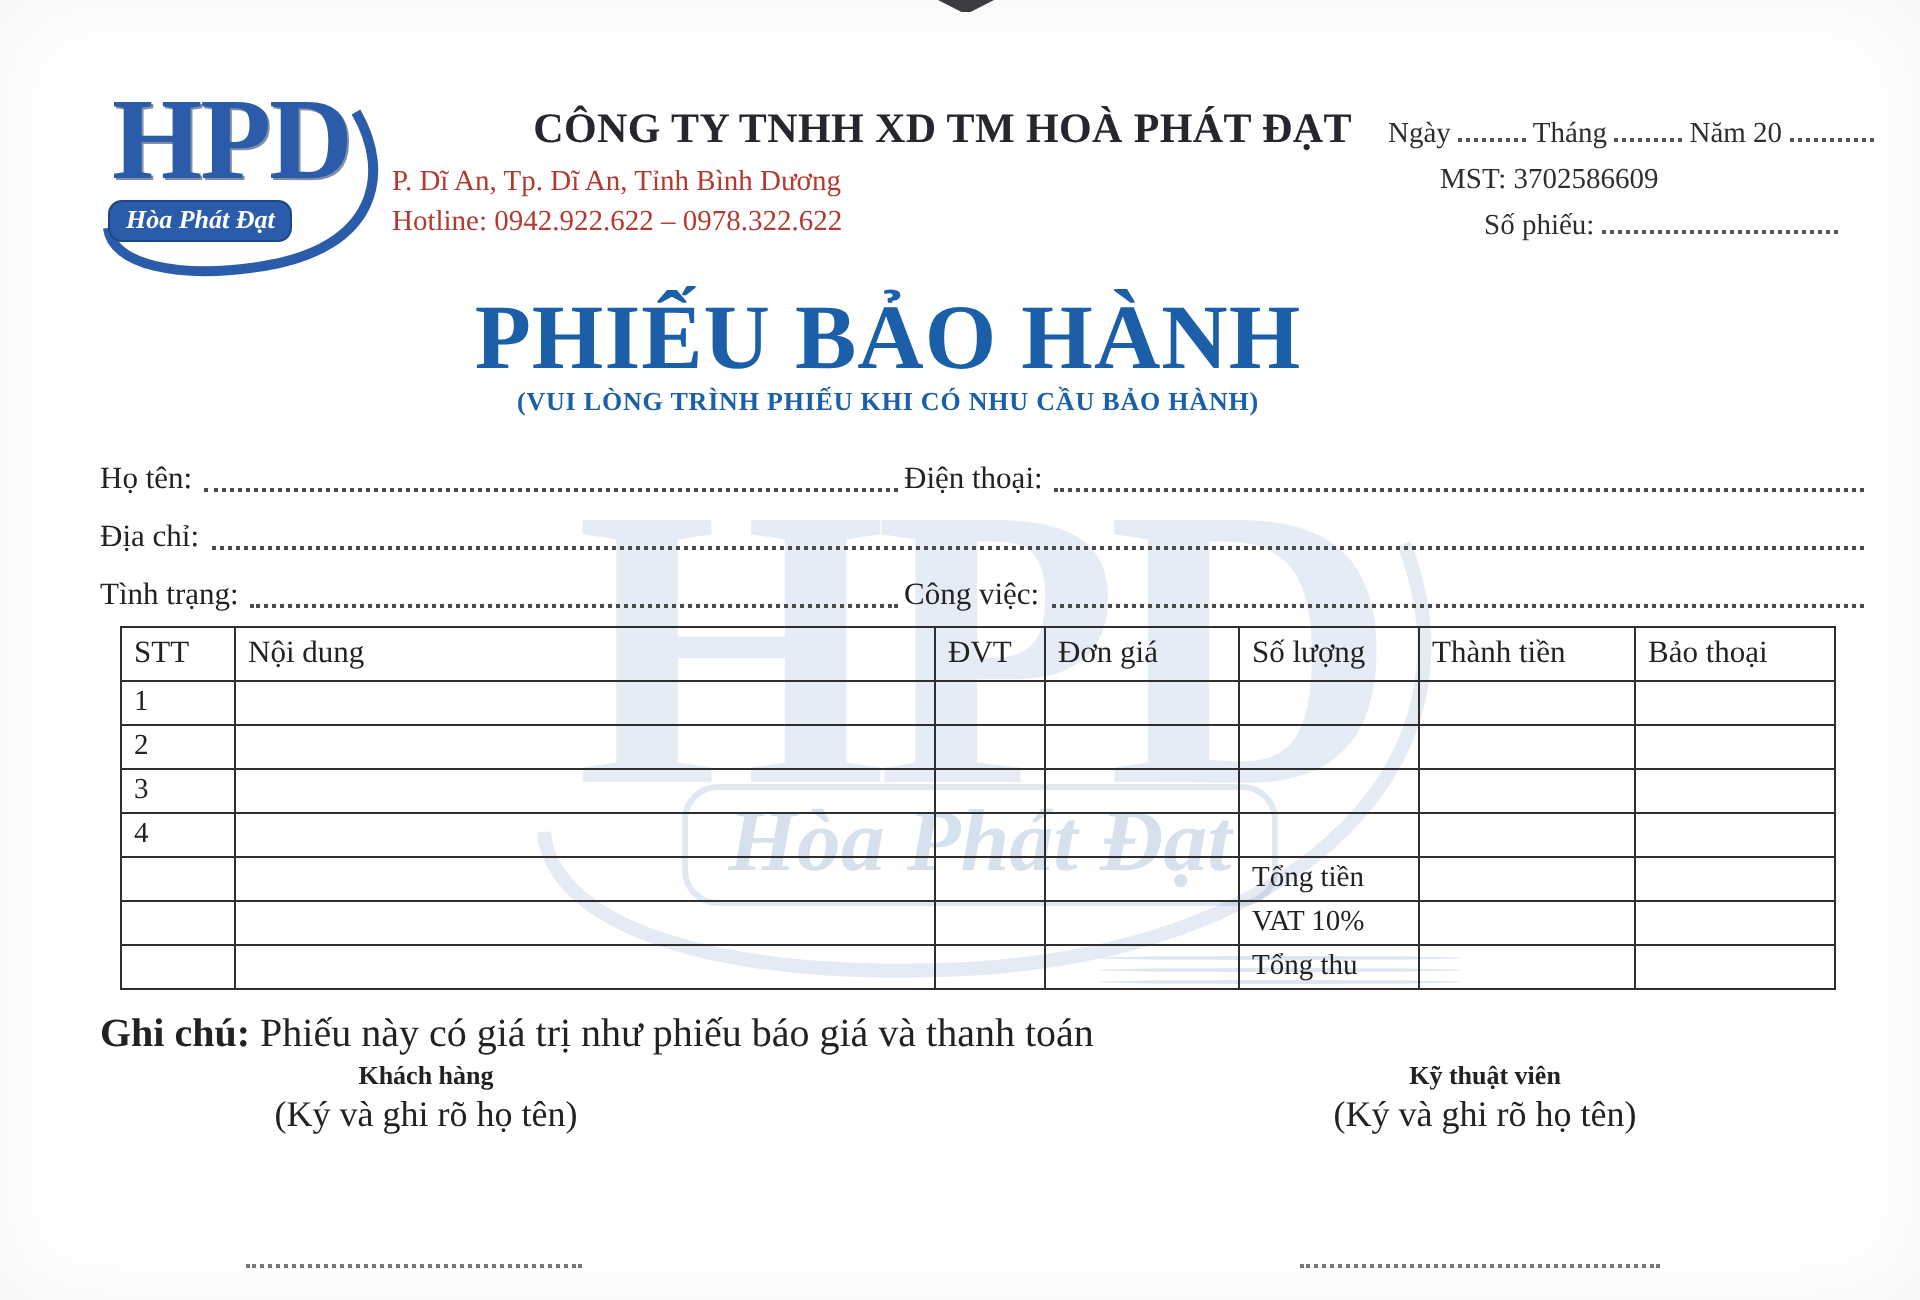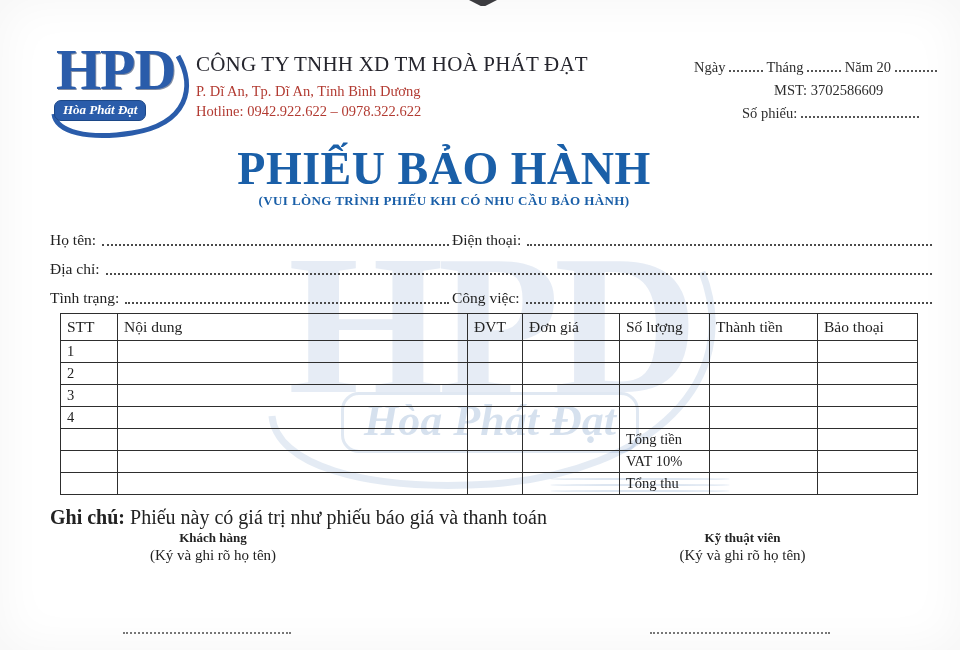--- a/index.html
+++ b/index.html
@@ -40,25 +40,25 @@
     position:absolute;left:8px;top:-6px;font-size:58px;font-weight:bold;color:#2a5caa;
     letter-spacing:-1px;text-shadow:1px 1px 0 rgba(30,50,90,0.55);
   }
   .logo-banner{
     position:absolute;left:6px;top:58px;background:#2a5caa;color:#fff;
     font-size:13px;font-weight:bold;font-style:italic;padding:1px 8px 2px 8px;
     border-radius:7px;border:1px solid #1c4787;white-space:nowrap;
   }
   .logo-swoosh{position:absolute;left:0;top:0;}
   .company-block{position:absolute;left:196px;top:52px;width:480px;z-index:2;}
-  .company-name{font-size:21px;font-weight:normal;color:#26262e;letter-spacing:0.2px;white-space:nowrap;}
+  .company-name{font-size:21px;font-weight:bold;color:#26262e;letter-spacing:0.2px;white-space:nowrap;text-align:right;}
   .company-address{margin-top:4px;font-size:14.5px;line-height:1.38;color:var(--address-red,#b23a31);}
   .doc-meta{position:absolute;left:694px;top:56px;width:250px;font-size:14.5px;color:#2e2e2e;line-height:1.6;z-index:2;}
   .meta-dots{display:inline-block;border-bottom:2px dotted #555;height:11px;vertical-align:baseline;}
-  .meta-mst{margin-left:80px;}
+  .meta-mst{margin-left:26px;}
   .meta-sophieu{margin-left:48px;}
   
   .title-block{position:absolute;left:0;top:146px;width:888px;text-align:center;z-index:2;}
   .doc-title{font-size:46px;font-weight:bold;color:var(--title-blue,#1a5fa8);letter-spacing:0.5px;line-height:1.0;}
   .doc-subtitle{font-size:13px;font-weight:bold;color:var(--title-blue,#1a5fa8);letter-spacing:0.4px;margin-top:1px;}
   
   .fields{position:absolute;left:50px;top:227px;width:885px;z-index:2;font-size:15.5px;}
   .field-row{display:flex;align-items:flex-end;height:22px;margin-bottom:7px;}
   .field-label{white-space:nowrap;padding-right:3px;}
   .leader{flex:1;border-bottom:2px dotted #4a4a4a;height:15px;margin:0 3px 3px 3px;}
@@ -72,21 +72,21 @@
   }
   table.grid th{height:24px;font-size:15.5px;}
   table.grid td{height:19px;font-size:14.5px;}
   
   .note{position:absolute;left:50px;top:506px;font-size:20px;z-index:2;}
   .note b{font-weight:bold;}
   .sig{position:absolute;top:530px;text-align:center;z-index:2;}
   .sig-customer{left:118px;width:190px;}
   .sig-tech{left:645px;width:195px;}
   .sig-title{font-size:13px;font-weight:bold;}
-  .sig-sub{font-size:15px;margin-top:1px;}
+  .sig-sub{font-size:18px;margin-top:1px;}
   .sig-line{position:absolute;top:632px;border-bottom:2px dotted #777;height:0;z-index:2;}
   .sig-line-left{left:123px;width:168px;}
   .sig-line-right{left:650px;width:180px;}
 </style>
 </head>
 <body>
 
 <div class="page">
 
   <div class="top-artifact"></div>

